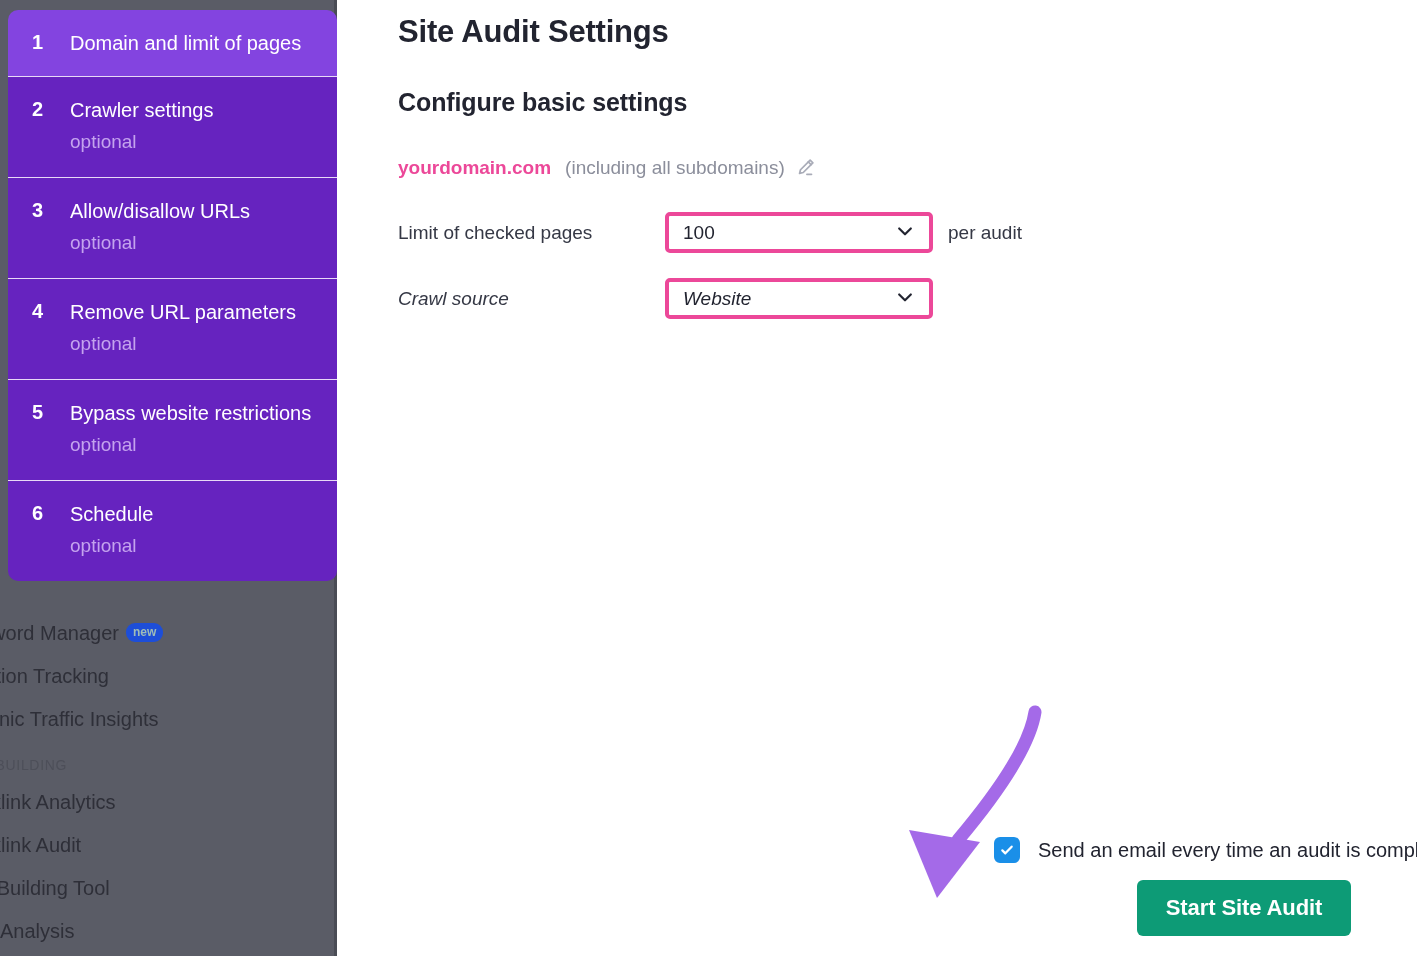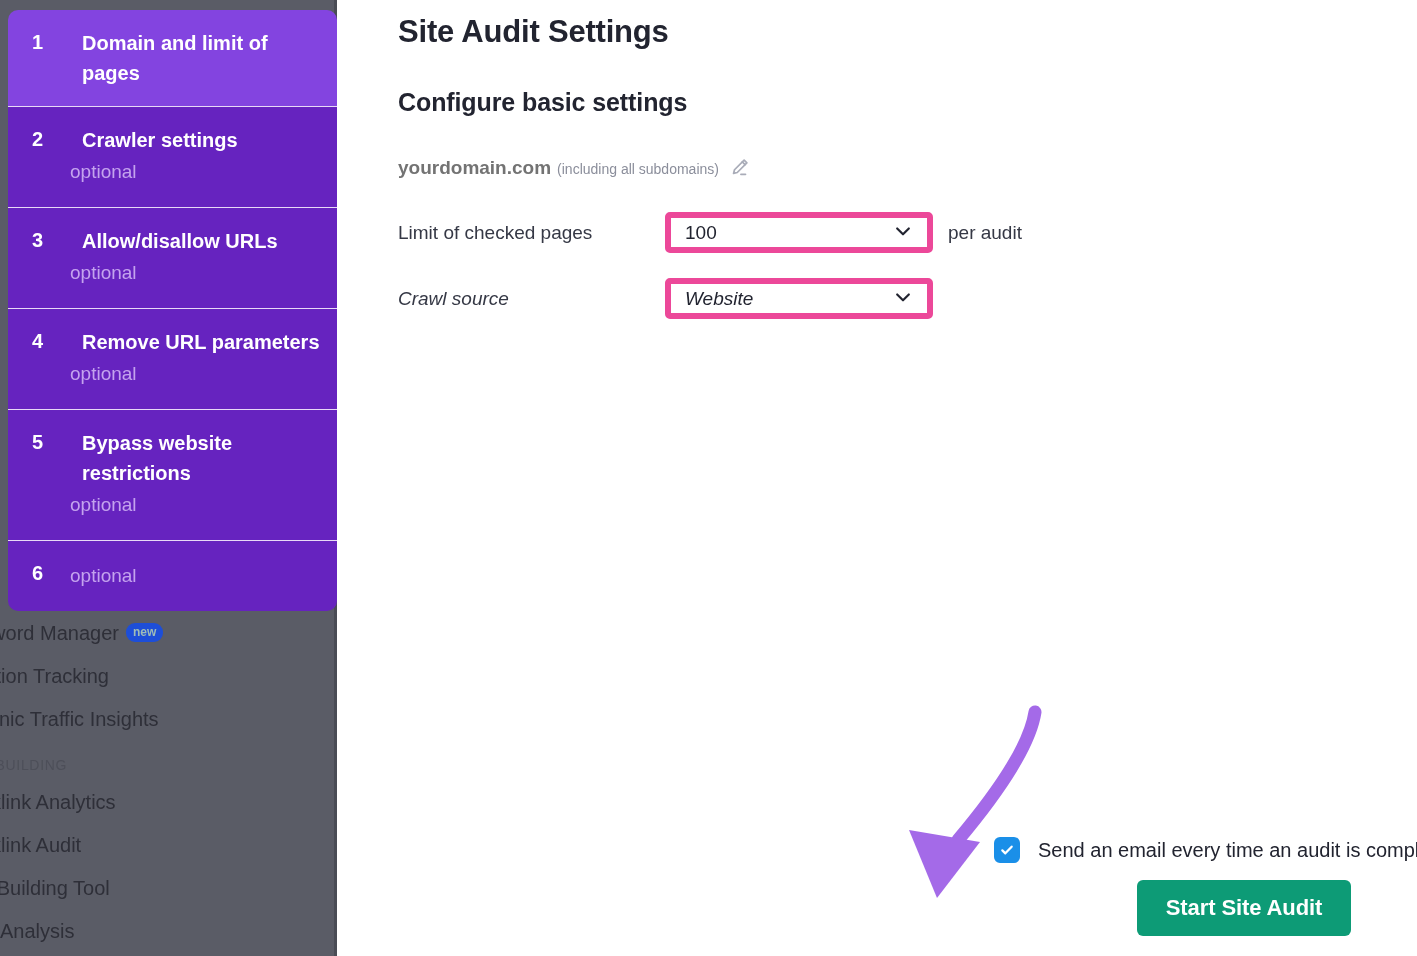--- a/index.html
+++ b/index.html
@@ -93,24 +93,23 @@
     width: 38px;
     flex: 0 0 38px;
     font-size: 20px;
     font-weight: bold;
     color: #ffffff;
     line-height: 28px;
   }
   .step-body { flex: 1 1 auto; }
   .step-title {
     font-size: 20px;
-    font-weight: bold;
+    font-weight: normal;
     color: #ffffff;
     line-height: 30px;
-    margin-left: 12px;
   }
   .step-sub {
     font-size: 19px;
     color: #c4a3ee;
     line-height: 34px;
   }
 
   
   .main {
     position: absolute;
@@ -149,42 +148,42 @@
   .row-label {
     width: 267px;
     flex: 0 0 267px;
     font-size: 19px;
     color: #353845;
     line-height: 28px;
   }
 
   .scope-value {
     font-size: 19px;
-    color: #737373;
+    color: #ec4899;
     font-weight: bold;
     line-height: 28px;
   }
   .scope-note {
-    font-size: 14px;
+    font-size: 19px;
     color: #8b8e9b;
     font-weight: normal;
     line-height: 28px;
-    margin-left: 6px;
+    margin-left: 14px;
   }
   .pencil-icon {
     display: inline-block;
     margin-left: 10px;
     vertical-align: -4px;
   }
 
   .select-box {
     position: relative;
     width: 268px;
     height: 41px;
-    border: 6px solid #ec4899;
+    border: 4px solid #ec4899;
     border-radius: 5px;
     background: #ffffff;
     display: flex;
     align-items: center;
     padding: 0 14px;
   }
   .select-value {
     font-size: 19px;
     color: #222430;
     flex: 1 1 auto;
@@ -328,20 +327,21 @@
       <div class="step-num">5</div>
       <div class="step-body">
         <div class="step-title">Bypass website restrictions</div>
         <div class="step-sub">optional</div>
       </div>
     </div>
 
     <div class="step">
       <div class="step-num">6</div>
       <div class="step-body">
+        <div class="step-title">Schedule</div>
         <div class="step-sub">optional</div>
       </div>
     </div>
 
   </div>
 
   <div class="main">
 
     <div class="page-title">Site Audit Settings</div>
     <div class="section-title">Configure basic settings</div>

